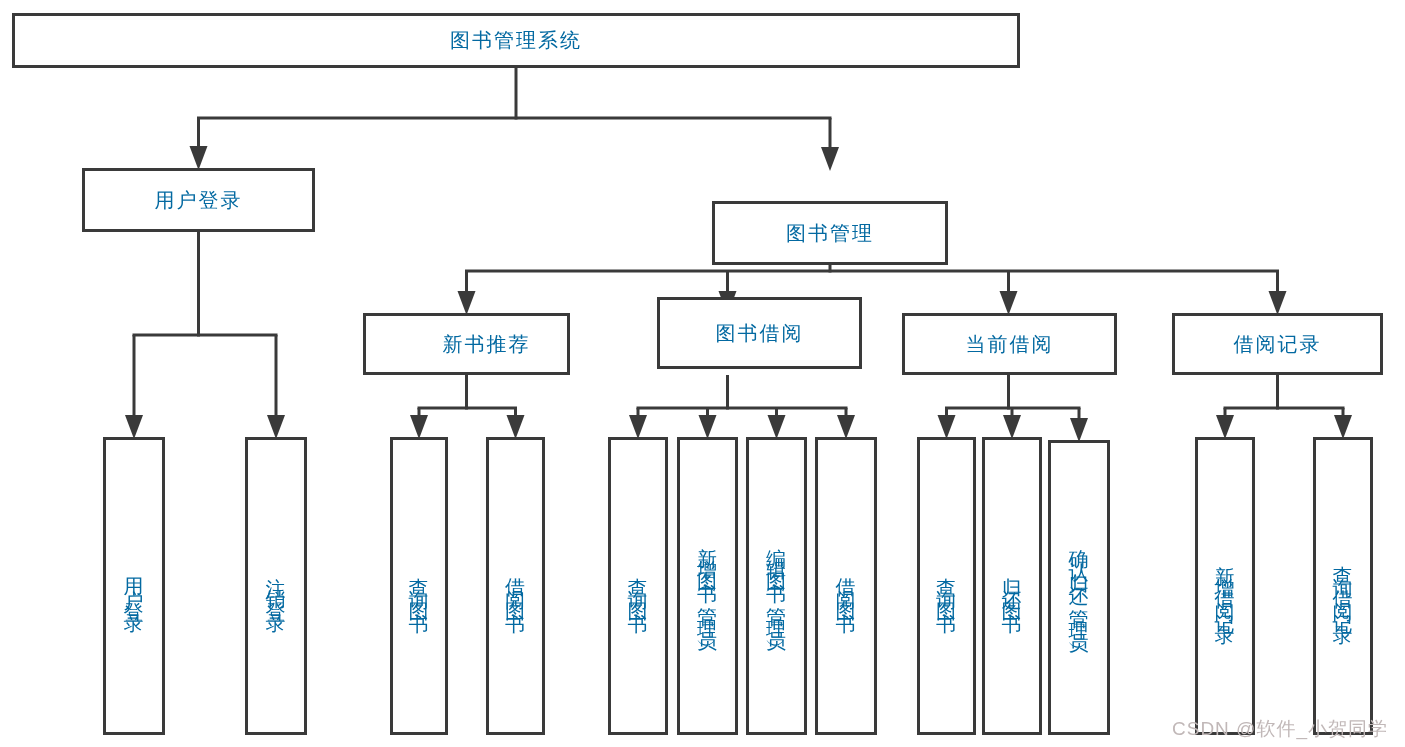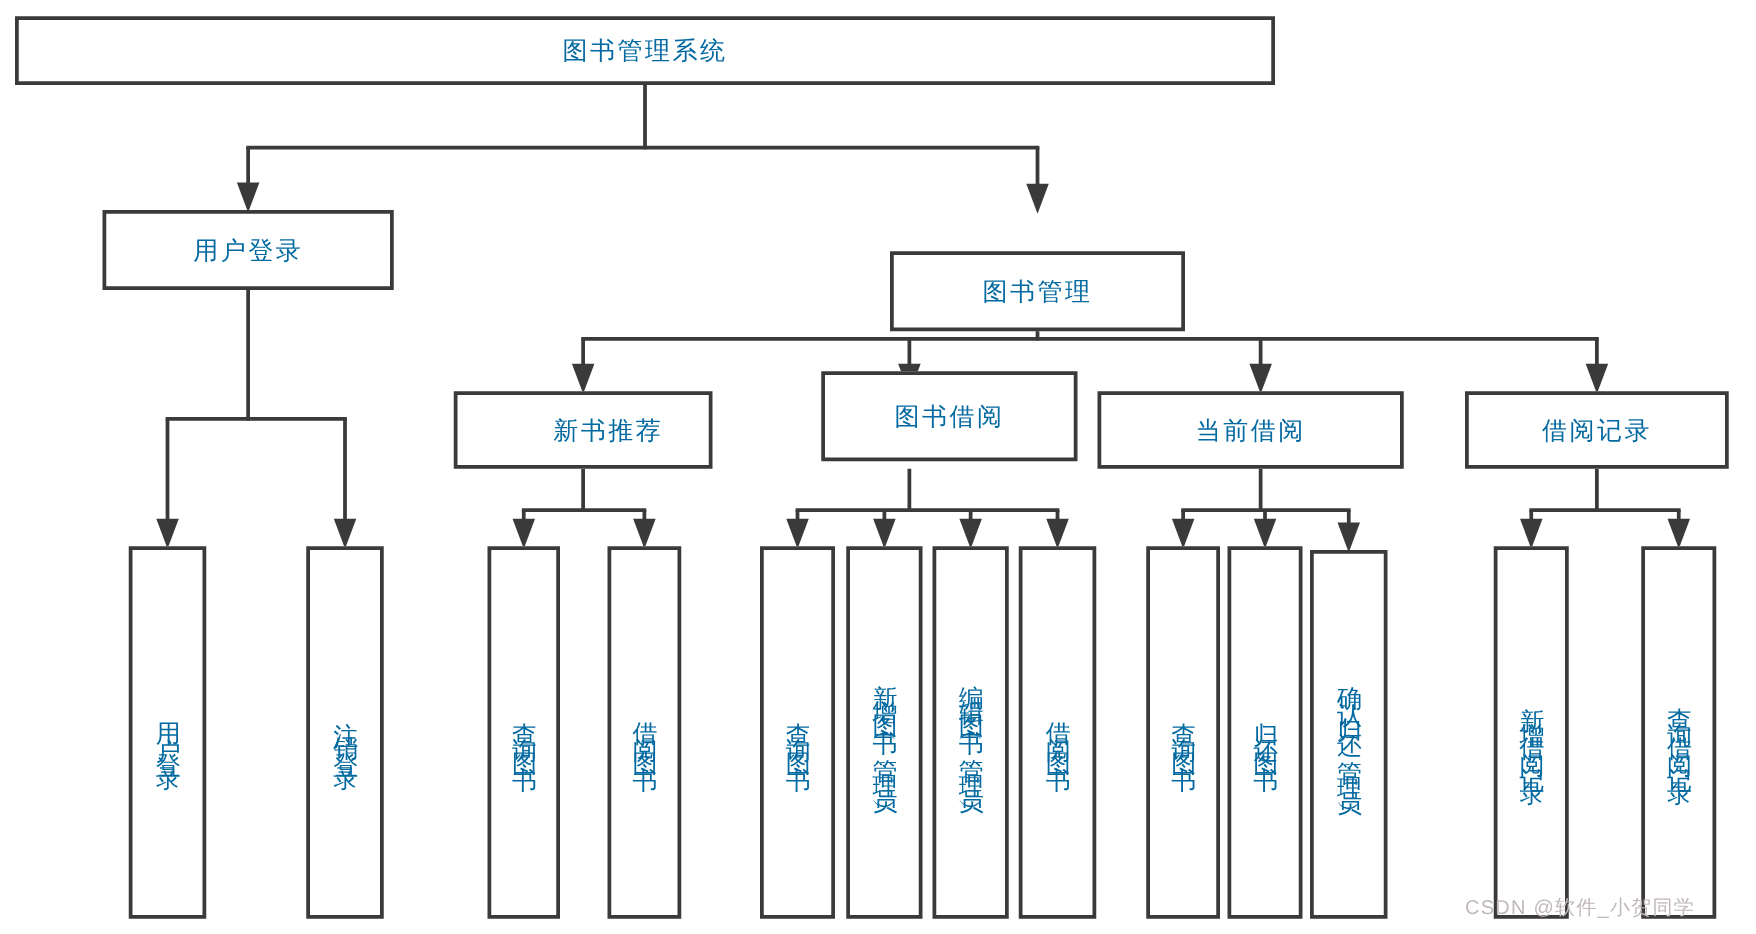--- a/index.html
+++ b/index.html
@@ -42,21 +42,21 @@
   .node.v {
     writing-mode: vertical-rl;
     text-orientation: mixed;
     letter-spacing: 12px;
     line-height: 1;
   }
   .watermark {
     position: absolute;
     left: 1172px;
     top: 716px;
-    font-size: 16px;
+    font-size: 19px;
     color: #c1b8b8;
     letter-spacing: 1px;
     white-space: nowrap;
   }
 </style>
 </head>
 <body>
 
 <div class="canvas">
   <svg class="connector-layer" xmlns="http://www.w3.org/2000/svg" viewBox="0 0 1405 747">
@@ -112,21 +112,21 @@
       <polygon points="1216,415 1234,415 1225,439" fill="#3a3a3a"></polygon>
       <line x1="1343" y1="408" x2="1343" y2="419" stroke="#3a3a3a" stroke-width="3"></line>
       <polygon points="1334,415 1352,415 1343,439" fill="#3a3a3a"></polygon>
     </svg>
   <div id="node-container">
       <div class="node h" style="left: 12px; top: 13px; width: 1008px; height: 55px;">图书管理系统</div>
       <div class="node h" style="left: 82px; top: 168px; width: 233px; height: 64px;">用户登录</div>
       <div class="node h" style="left: 712px; top: 169px; width: 236px; height: 64px; margin-top: 32px;">图书管理</div>
       <div class="node h" style="left: 363px; top: 313px; width: 207px; height: 62px; padding-left: 40px;">新书推荐</div>
       <div class="node h" style="left: 625px; top: 297px; width: 205px; height: 72px; margin-left: 32px;">图书借阅</div>
-      <div class="node h" style="left: 878px; top: 313px; width: 245px; height: 62px;">当前借阅</div>
+      <div class="node h" style="left: 902px; top: 313px; width: 215px; height: 62px;">当前借阅</div>
       <div class="node h" style="left: 1172px; top: 313px; width: 211px; height: 62px;">借阅记录</div>
       <div class="node v" style="left: 103px; top: 437px; width: 62px; height: 298px;">用户登录</div>
       <div class="node v" style="left: 245px; top: 437px; width: 62px; height: 298px;">注销登录</div>
       <div class="node v" style="left: 390px; top: 437px; width: 58px; height: 298px;">查询图书</div>
       <div class="node v" style="left: 486px; top: 437px; width: 59px; height: 298px;">借阅图书</div>
       <div class="node v" style="left: 608px; top: 437px; width: 60px; height: 298px;">查询图书</div>
       <div class="node v" style="left: 677px; top: 437px; width: 61px; height: 298px;">新增图书（管理员）</div>
       <div class="node v" style="left: 746px; top: 437px; width: 61px; height: 298px;">编辑图书（管理员）</div>
       <div class="node v" style="left: 815px; top: 437px; width: 62px; height: 298px;">借阅图书</div>
       <div class="node v" style="left: 917px; top: 437px; width: 59px; height: 298px;">查询图书</div>

